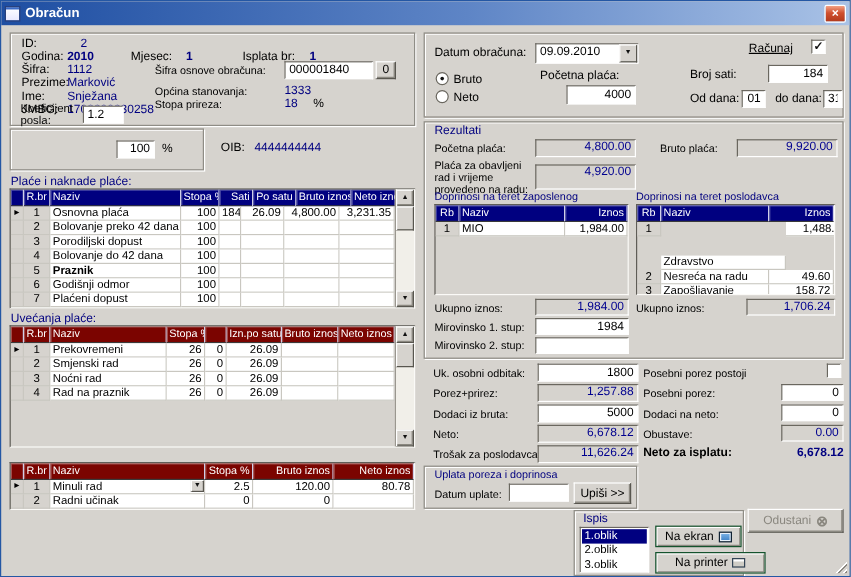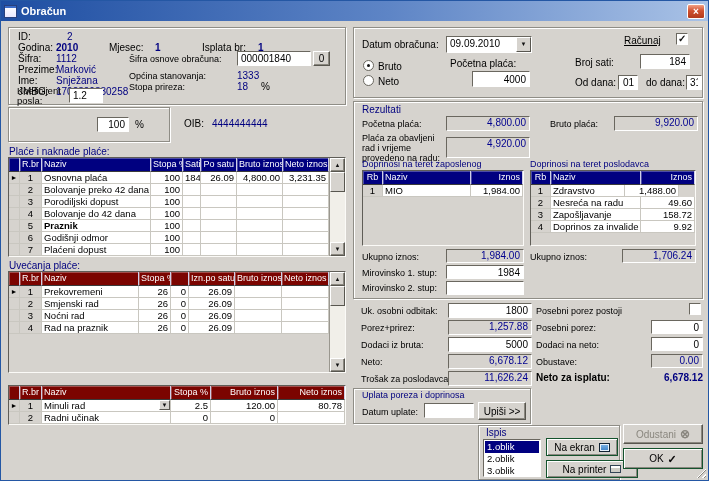--- a/index.html
+++ b/index.html
@@ -106,21 +106,21 @@
   <span class="val" style="left:211px;top:117px">4444444444</span>
 
   <span class="lbl navy" style="left:8px;top:145px">Plaće i naknade plaće:</span>
   <div class="gridwrap" style="left:7px;top:156px;width:338px;height:100px">
     <div class="grid navyhdr" style="right:16px">
         <div class="ghead">
           <div class="hcell" style="width: 11px;"></div>
           <div class="hcell ctr" style="width: 22px;">R.br</div>
           <div class="hcell" style="width: 109px;">Naziv</div>
           <div class="hcell num" style="width: 32px;">Stopa %</div>
-          <div class="hcell num" style="width: 18px;">Sati</div>
+          <div class="hcell num" style="width: 28px;">Sati</div>
           <div class="hcell num" style="width: 36px;">Po satu</div>
           <div class="hcell num" style="width: 46px;">Bruto iznos</div>
           <div class="hcell num" style="width: 46px;">Neto iznos</div>
         </div>
         <div class="grow">
           <div class="cell csel" style="width: 11px;">►</div>
           <div class="cell cfix ctr" style="width: 22px;">1</div>
           <div class="cell" style="width: 109px;">Osnovna plaća</div>
           <div class="cell num" style="width: 32px;">100</div>
           <div class="cell num" style="width: 18px;">184</div>
@@ -335,21 +335,21 @@
     <span class="lbl navy fs9" style="left:176px;top:57px">Doprinosi na teret poslodavca</span>
     <div class="gridwrap" style="left:176px;top:68px;width:166px;height:76px">
       <div class="grid navyhdr" style="right:0">
           <div class="ghead">
             <div class="hcell ctr" style="width: 20px;">Rb</div>
             <div class="hcell" style="width: 90px;">Naziv</div>
             <div class="hcell num" style="width: 54px;">Iznos</div>
           </div>
           <div class="grow">
             <div class="cell cfix ctr" style="width: 20px;">1</div>
-            <div class="cell" style="width: 74px;">Zdravstvo</div>
+            <div class="cell" style="width: 104px; margin-top: 28px;">Zdravstvo</div>
             <div class="cell num" style="width: 54px;">1,488.00</div>
           </div>
           <div class="grow">
             <div class="cell cfix ctr" style="width: 20px;">2</div>
             <div class="cell" style="width: 90px;">Nesreća na radu</div>
             <div class="cell num" style="width: 54px;">49.60</div>
           </div>
           <div class="grow">
             <div class="cell cfix ctr" style="width: 20px;">3</div>
             <div class="cell" style="width: 90px;">Zapošljavanje</div>
@@ -416,19 +416,15 @@
     <span class="btn dark" style="left:67px;top:34px;width:92px;height:18px">
       <span>Na printer</span>
       <span class="prn"></span>
     </span>
   </div>
 
   <span class="btn disabled" style="left:622px;top:423px;width:80px;height:20px">
     <span>Odustani</span>
     <span class="xicn">⊗</span>
   </span>
-  <span class="btn dark" style="left:622px;top:447px;width:80px;height:21px">
-    <span>OK</span>
-    <span class="okicn">✓</span>
-  </span>
 
   <div class="grip"></div>
 </div>
 
 </body></html>

